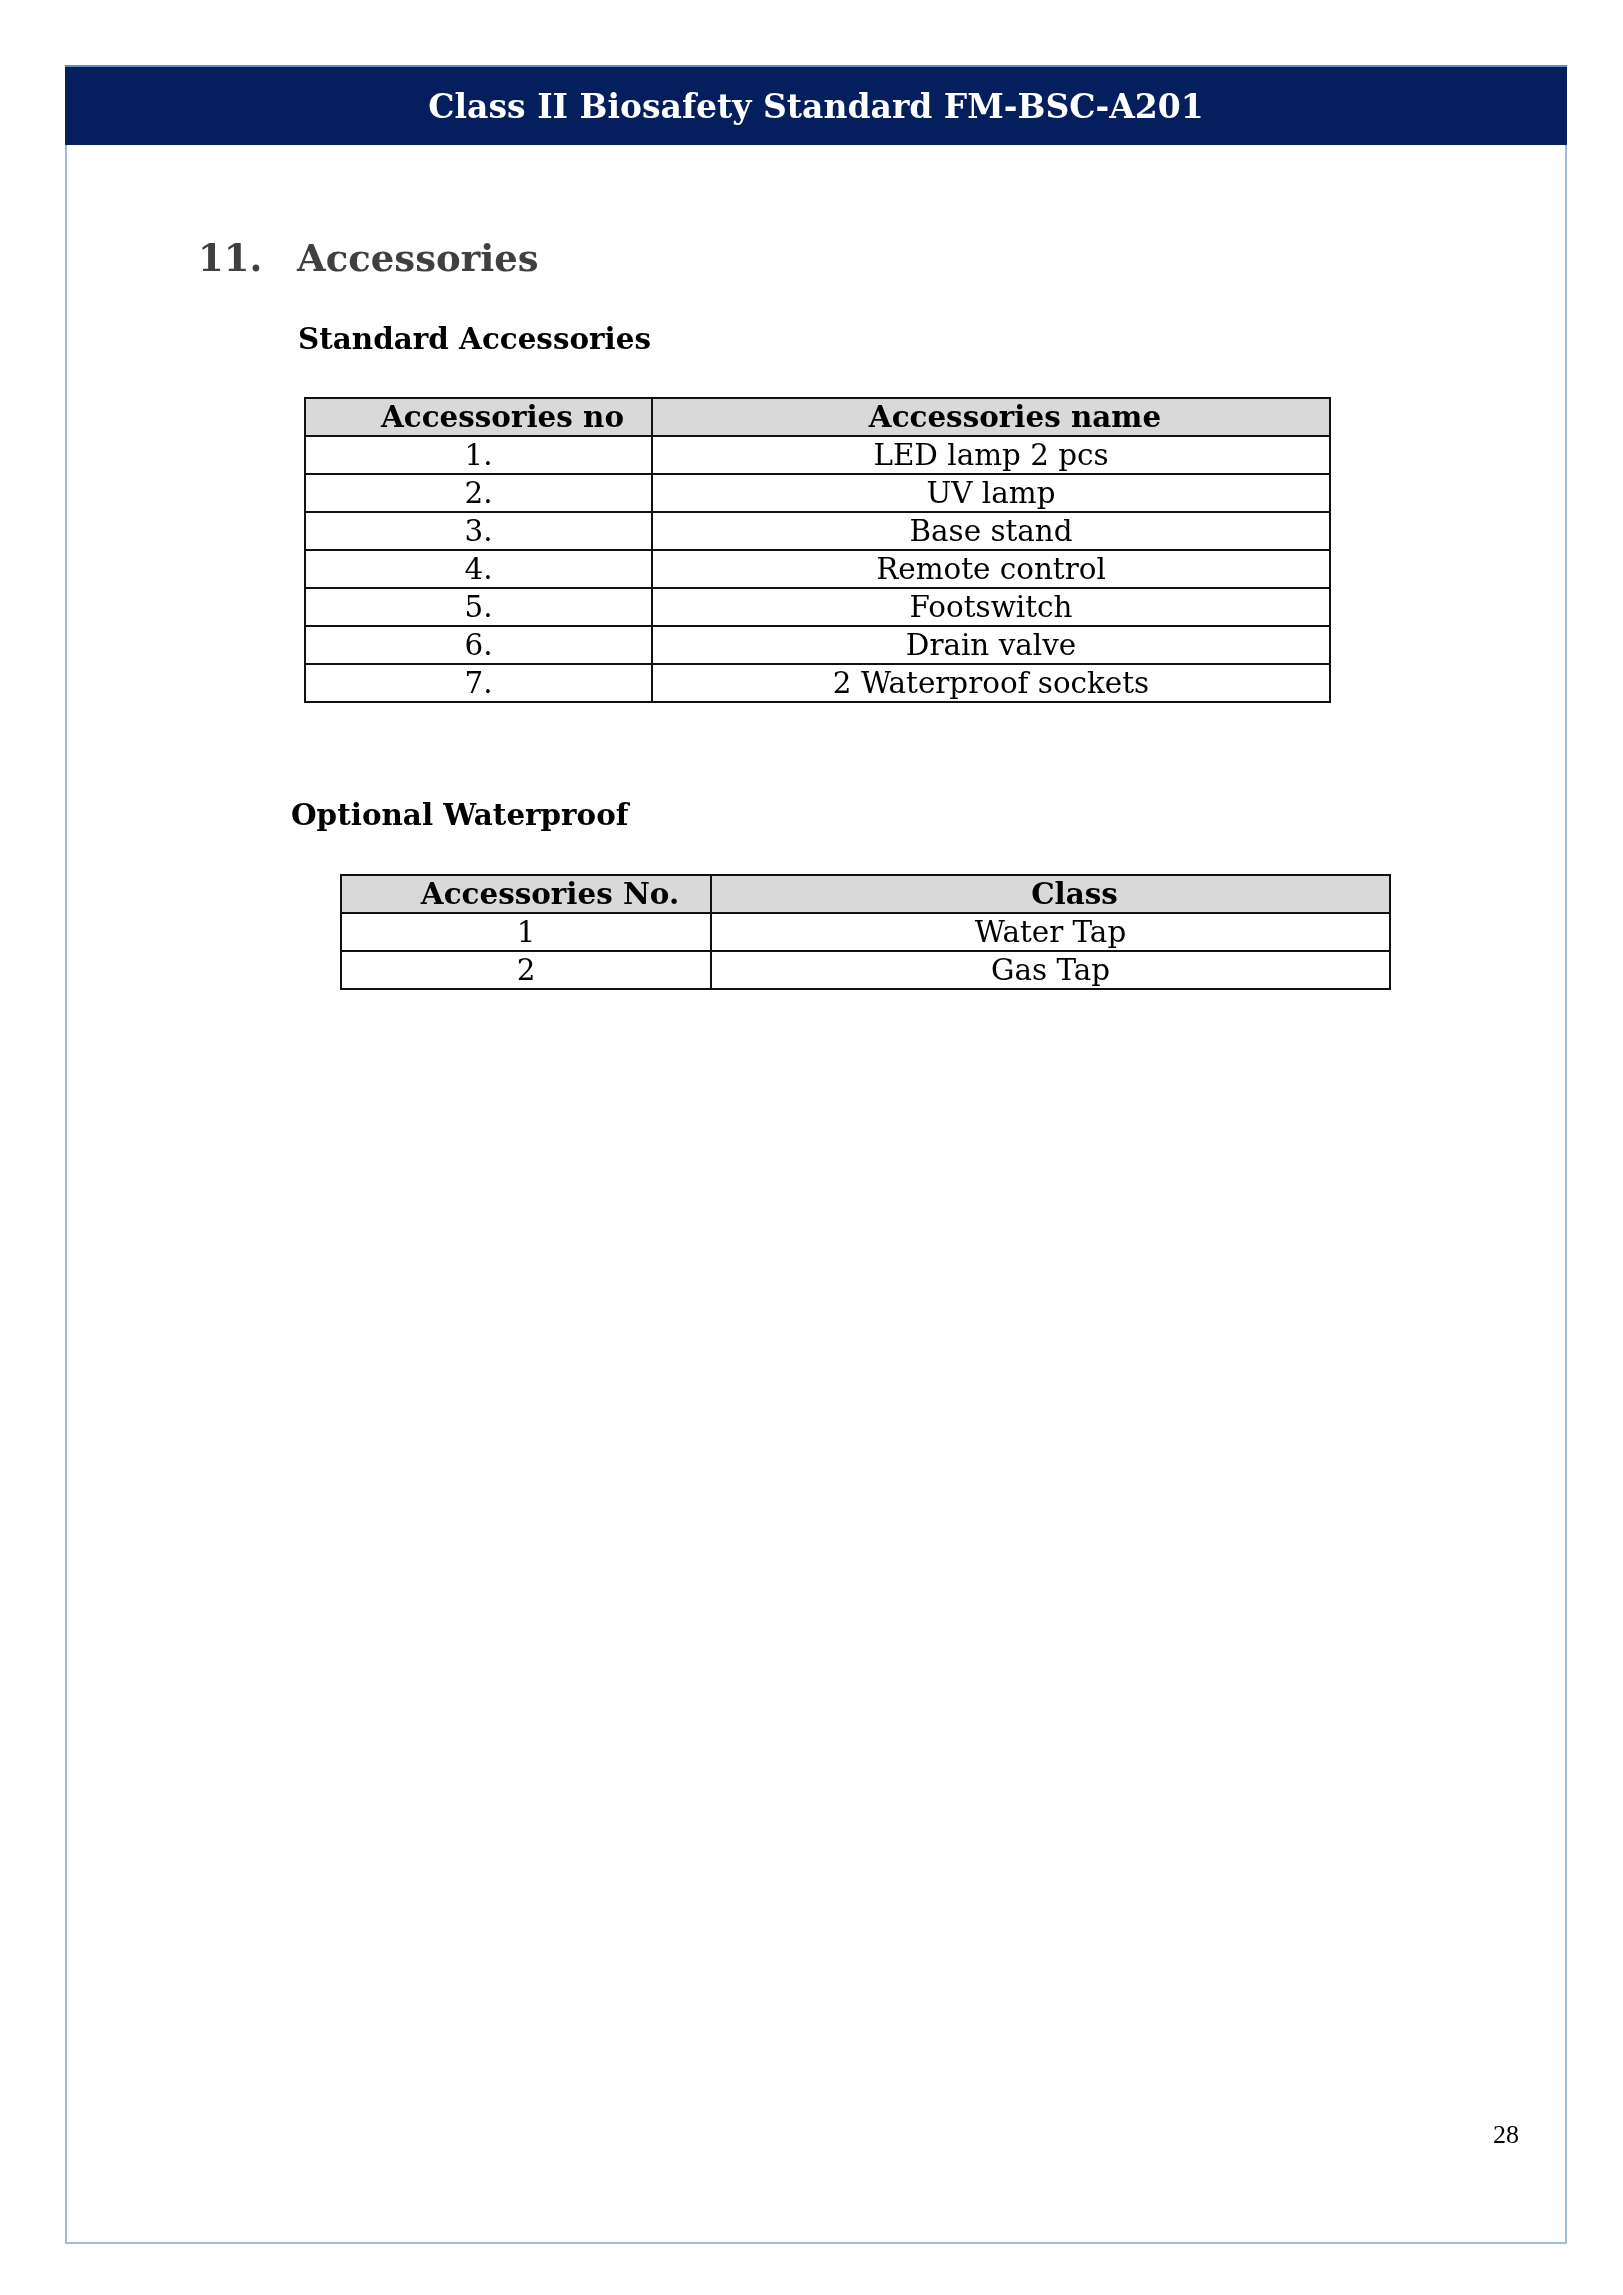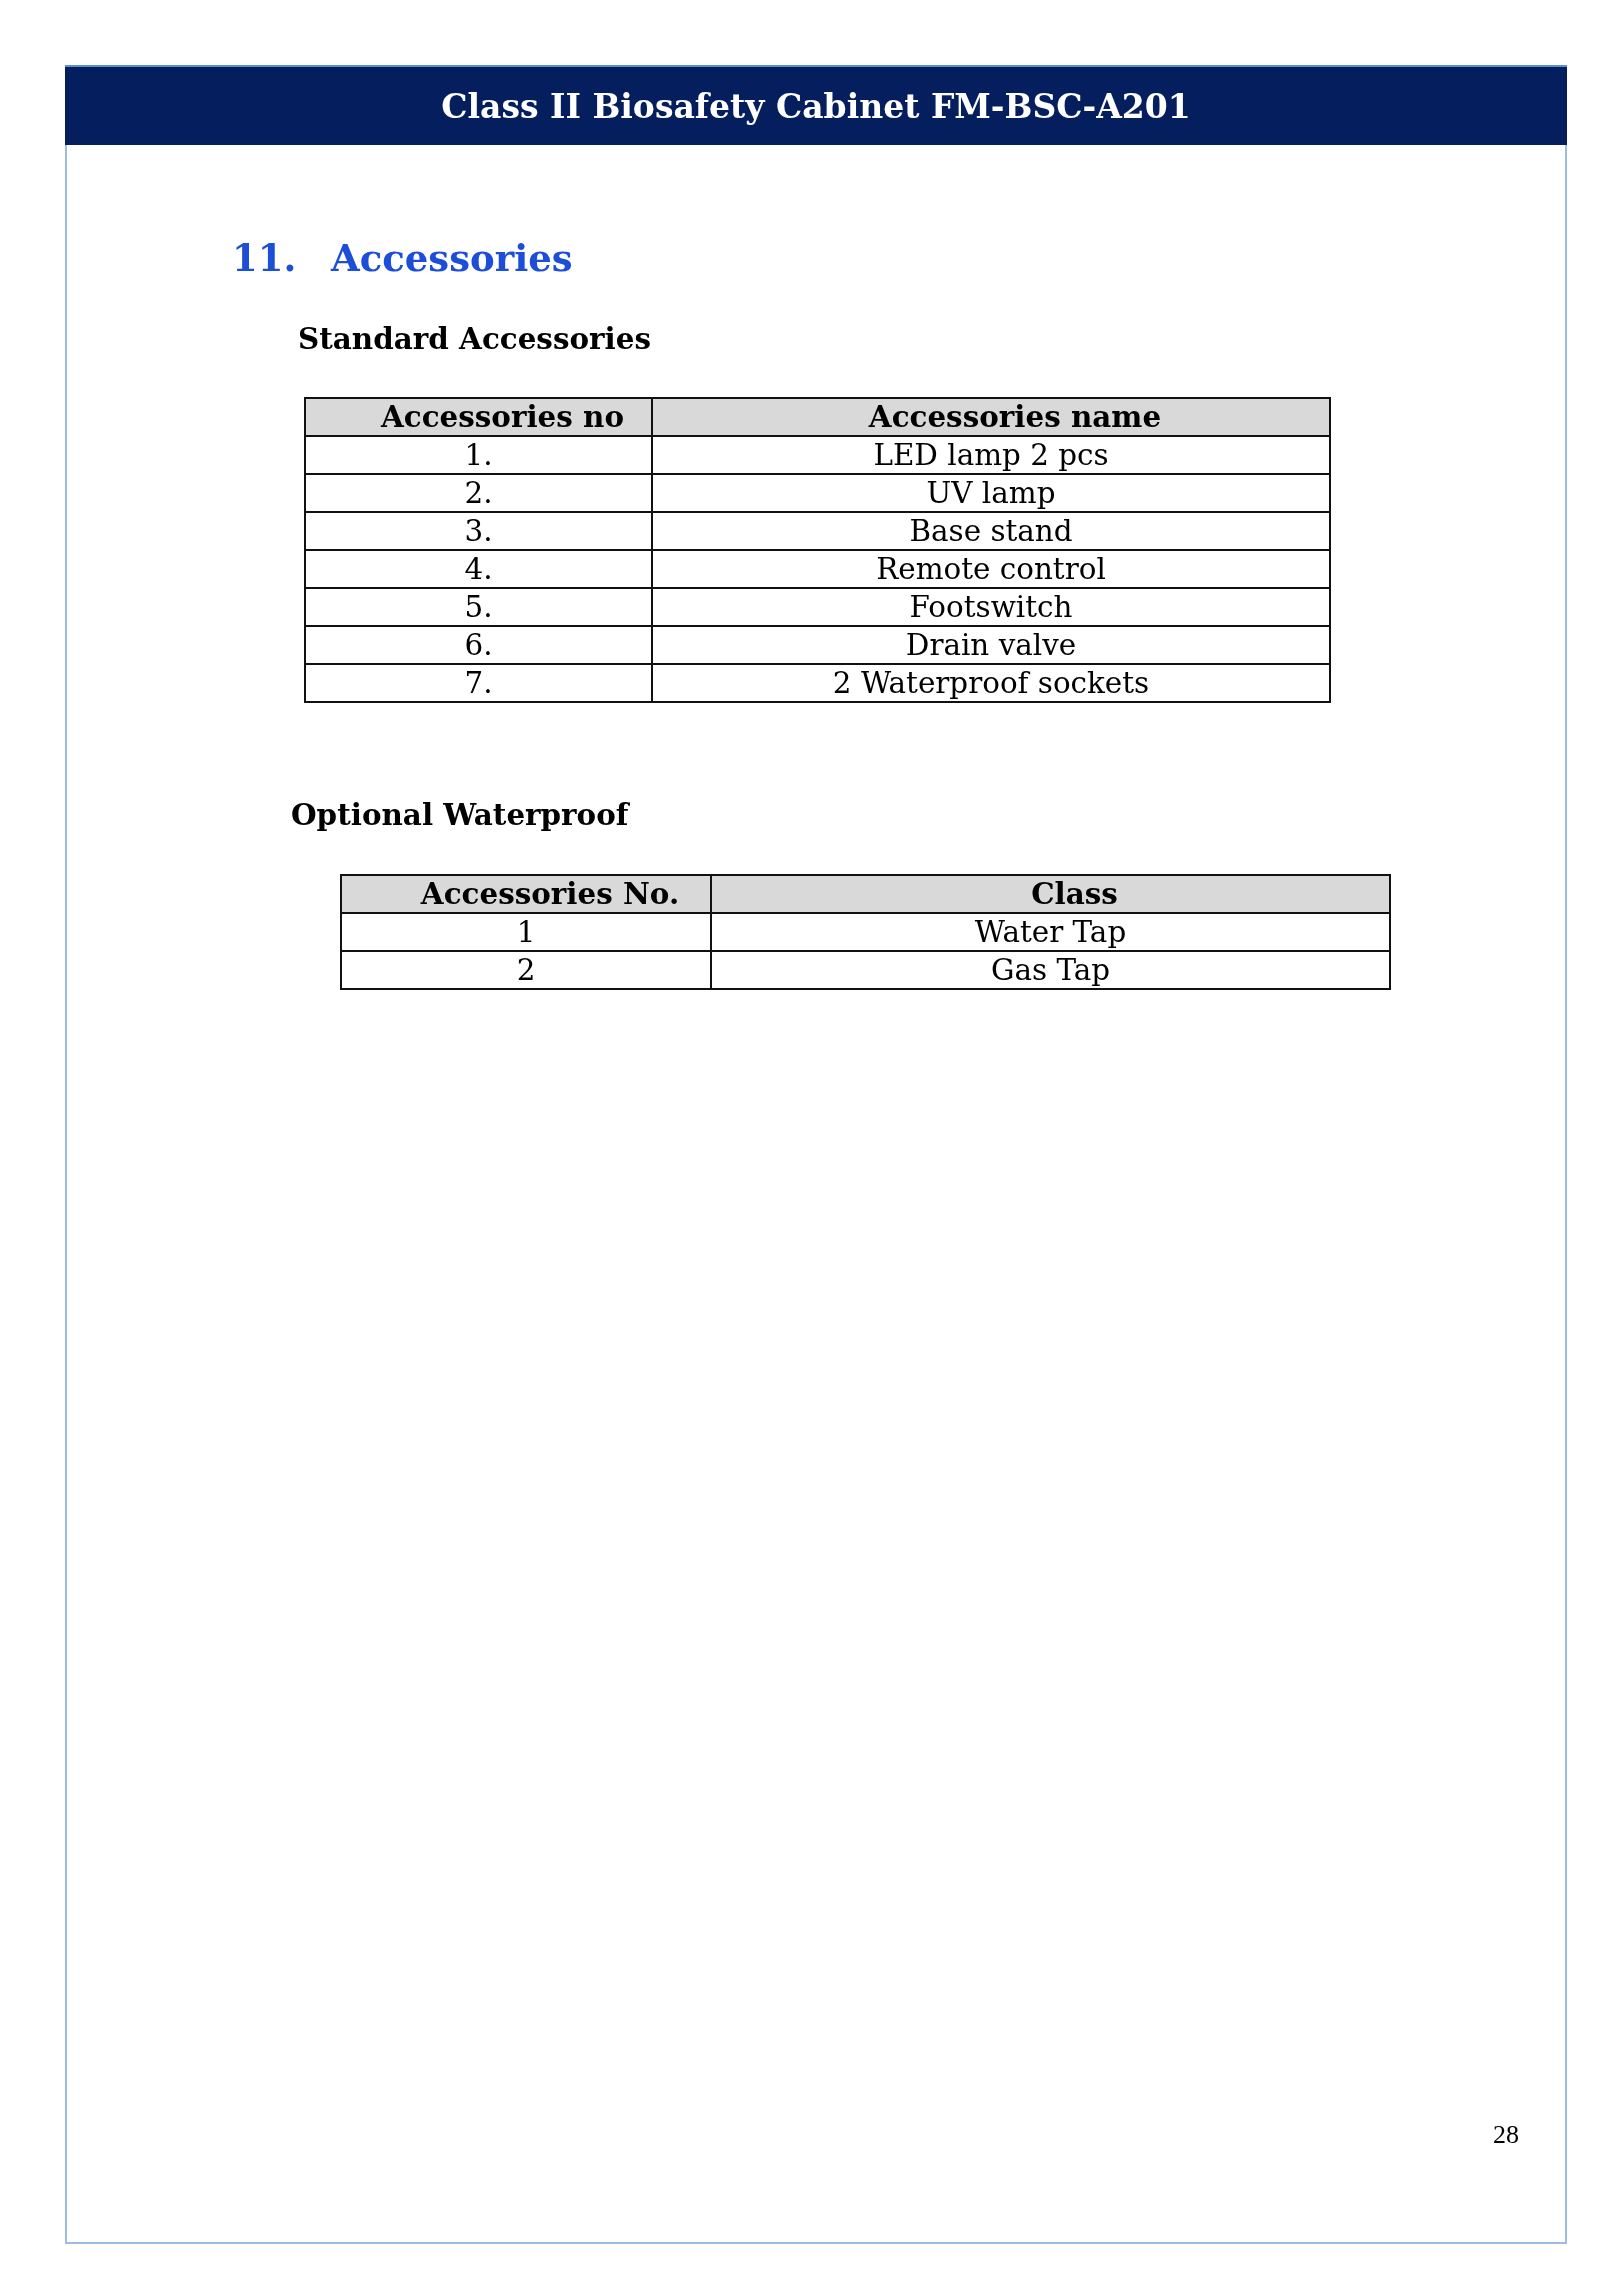--- a/index.html
+++ b/index.html
@@ -5,38 +5,38 @@
   html, body { margin:0; padding:0; background:#ffffff; }
   body { width:1623px; height:2295px; position:relative; overflow:hidden;
          font-family:"DejaVu Serif", "Liberation Serif", serif; color:#000; }
   .frame { position:absolute; left:65px; top:65px; width:1502px; height:2179px;
            border:2px solid #9dbbdc; box-sizing:border-box; }
   .header-band { position:absolute; left:65px; top:65px; width:1502px; height:80px;
                  background:#041e5e; border-top:2.6px solid #5b8fcf; box-sizing:border-box;
                  display:flex; align-items:center; justify-content:center; }
   .header-title { color:#ffffff; font-weight:bold; font-size:33px; letter-spacing:0px;
                   font-family:"DejaVu Serif", serif; }
-  .section-heading { position:absolute; top:236px; left:198px; color:#1d4ed8;
-                     font-weight:bold; font-size:37px; display:flex;margin-left:34px; }
+  .section-heading { position:absolute; top:236px; left:198px; color:#404040;
+                     font-weight:bold; font-size:37px; display:flex; }
   .section-num { width:99px; }
   .sub-heading { position:absolute; font-weight:bold; font-size:29.4px; color:#000; }
   table.acc { position:absolute; border-collapse:collapse; font-size:29.4px; }
   table.acc th, table.acc td { border:2px solid #111; text-align:center; padding:0;
                                height:36px; line-height:36px; }
   table.acc th { background:#d9d9d9; font-weight:bold;padding-left:48px; }
   .page-number { position:absolute; top:2120px; left:0; width:1519px; text-align:right;
                  font-family:Liberation Serif, serif; font-size:26px; }
 </style>
 </head>
 <body>
 
 <div class="frame"></div>
 
 <div class="header-band">
-  <span class="header-title">Class II Biosafety Cabinet FM-BSC-A201</span>
+  <span class="header-title">Class II Biosafety Standard FM-BSC-A201</span>
 </div>
 
 <div class="section-heading">
   <span class="section-num">11.</span>
   <span>Accessories</span>
 </div>
 
 <div class="sub-heading" style="top:321px; left:298px;">Standard Accessories</div>
 
 <table class="acc" style="top:397px; left:304px; width:1027px;">

